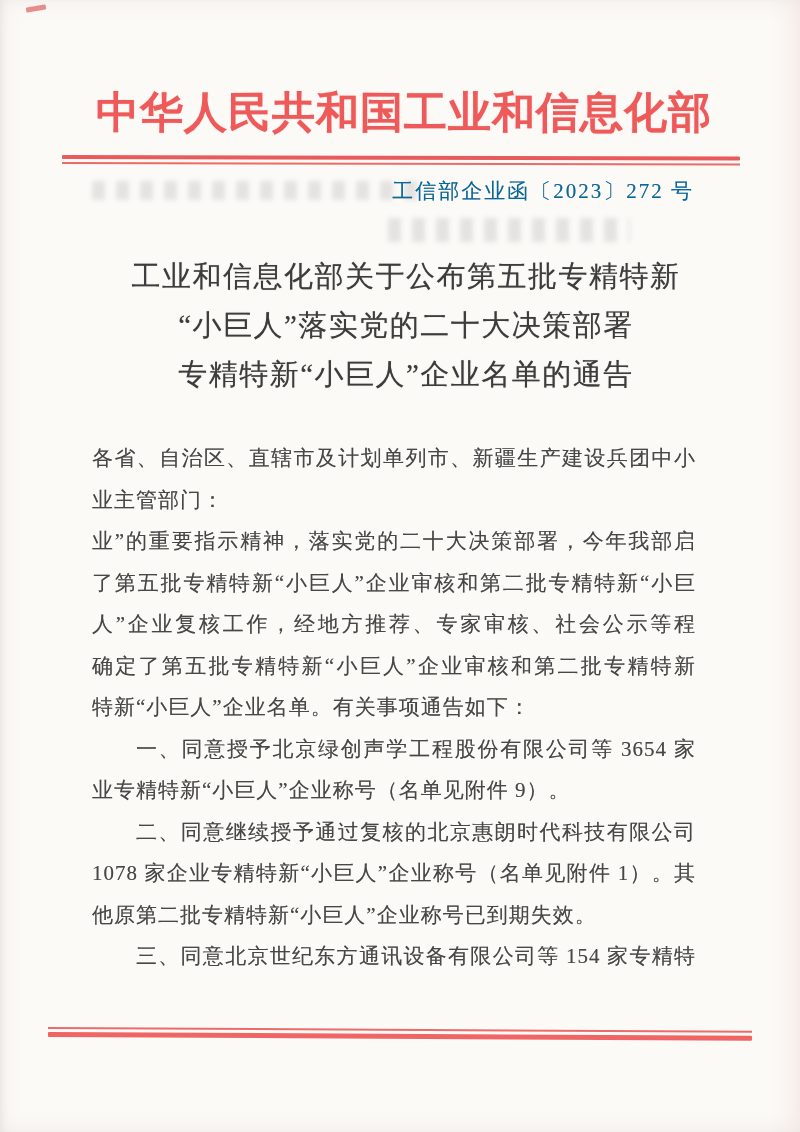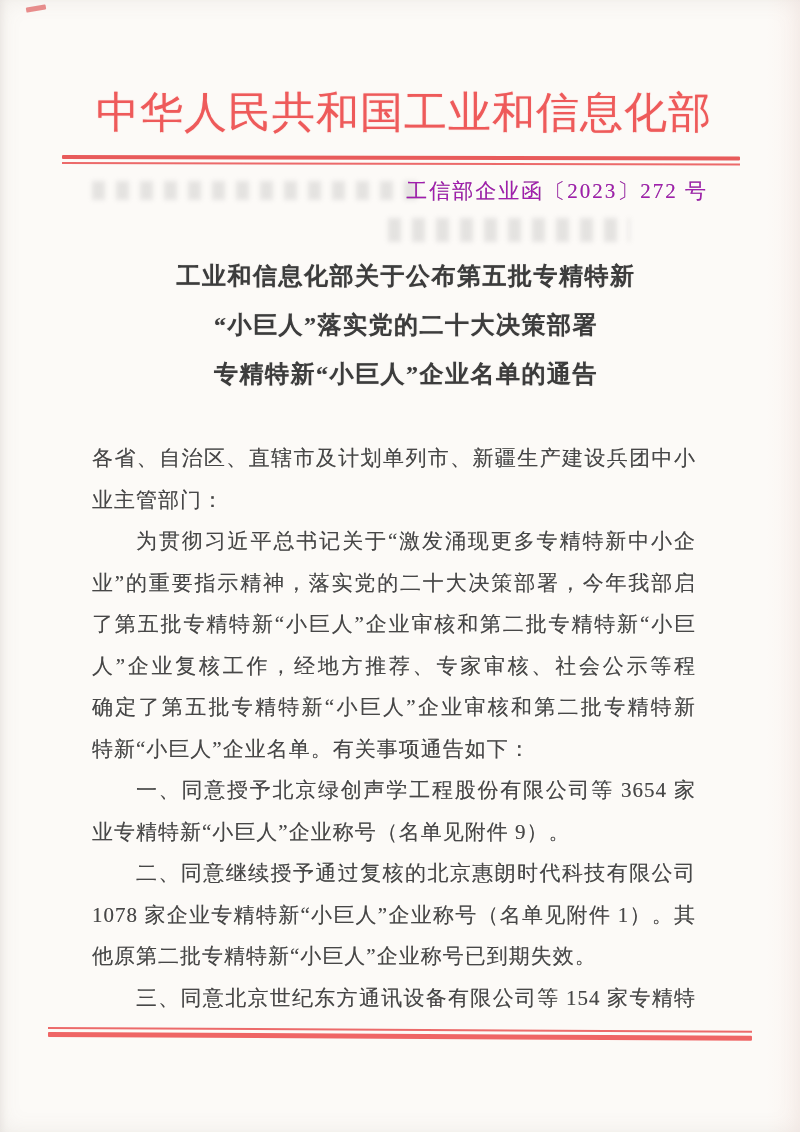--- a/index.html
+++ b/index.html
@@ -15,40 +15,40 @@
     content:"";position:absolute;inset:0;pointer-events:none;
     box-shadow:inset 0 0 22px rgba(120,110,100,.10), inset 6px 0 10px -6px rgba(120,110,100,.12);
   }
   .edge-tint{
     position:absolute;top:0;right:0;width:34px;height:1132px;pointer-events:none;
     background:linear-gradient(to right, rgba(240,160,150,0), rgba(240,160,150,.07));
   }
   .org-name{
     position:absolute;top:84px;left:8px;right:0;
     text-align:center;
-    font-size:43px;font-weight:normal;
+    font-size:43px;font-weight:bold;
     color:#ee5a5a;
     letter-spacing:1px;
     text-shadow:0 0 1px rgba(238,90,90,.55);
     white-space:nowrap;
   }
   .rule-top{position:absolute;top:155px;left:62px;width:678px;transform:rotate(.12deg);transform-origin:left center;}
   .rule-top .thick{height:4px;background:#e85b5b;border-radius:1px;}
   .rule-top .thin{height:2px;background:#ec6a6a;margin-top:3px;}
   .doc-number{
-    position:absolute;top:177px;right:92px;
-    font-size:21px;color:#a21caf;
+    position:absolute;top:177px;right:106px;
+    font-size:21px;color:#0369a1;
     letter-spacing:2px;white-space:nowrap;
     text-shadow:0 0 .6px rgba(60,60,60,.45);
     margin-left:16px;
   }
   .notice-title{
     position:absolute;top:252px;left:40px;right:28px;
     text-align:center;
-    font-size:24px;font-weight:bold;
+    font-size:29px;font-weight:normal;
     color:#3c3c3c;line-height:49px;letter-spacing:1.5px;
     text-shadow:0 0 .7px rgba(50,50,50,.5);
   }
   .body-text{
     position:absolute;top:438px;left:92px;width:604px;
     font-size:21px;color:#474747;
     text-shadow:0 0 .6px rgba(60,60,60,.45);
   }
   .bline{
     height:41.5px;line-height:41.5px;
@@ -93,21 +93,20 @@
 
   <div class="notice-title">
     <div>工业和信息化部关于公布第五批专精特新</div>
     <div>“小巨人”落实党的二十大决策部署</div>
     <div>专精特新“小巨人”企业名单的通告</div>
   </div>
 
   <div class="body-text">
     <div class="bline fill">各省、自治区、直辖市及计划单列市、新疆生产建设兵团中小企</div>
     <div class="bline">业主管部门：</div>
-    <div class="bline fill indent">为贯彻习近平总书记关于“激发涌现更多专精特新中小企</div>
     <div class="bline fill">业”的重要指示精神，落实党的二十大决策部署，今年我部启动</div>
     <div class="bline fill">了第五批专精特新“小巨人”企业审核和第二批专精特新“小巨</div>
     <div class="bline fill">人”企业复核工作，经地方推荐、专家审核、社会公示等程序，</div>
     <div class="bline fill">确定了第五批专精特新“小巨人”企业审核和第二批专精特新</div>
     <div class="bline">特新“小巨人”企业名单。有关事项通告如下：</div>
     <div class="bline fill indent">一、同意授予北京绿创声学工程股份有限公司等 3654 家企</div>
     <div class="bline">业专精特新“小巨人”企业称号（名单见附件 9）。</div>
     <div class="bline fill indent">二、同意继续授予通过复核的北京惠朗时代科技有限公司等</div>
     <div class="bline fill">1078 家企业专精特新“小巨人”企业称号（名单见附件 1）。其</div>
     <div class="bline">他原第二批专精特新“小巨人”企业称号已到期失效。</div>

